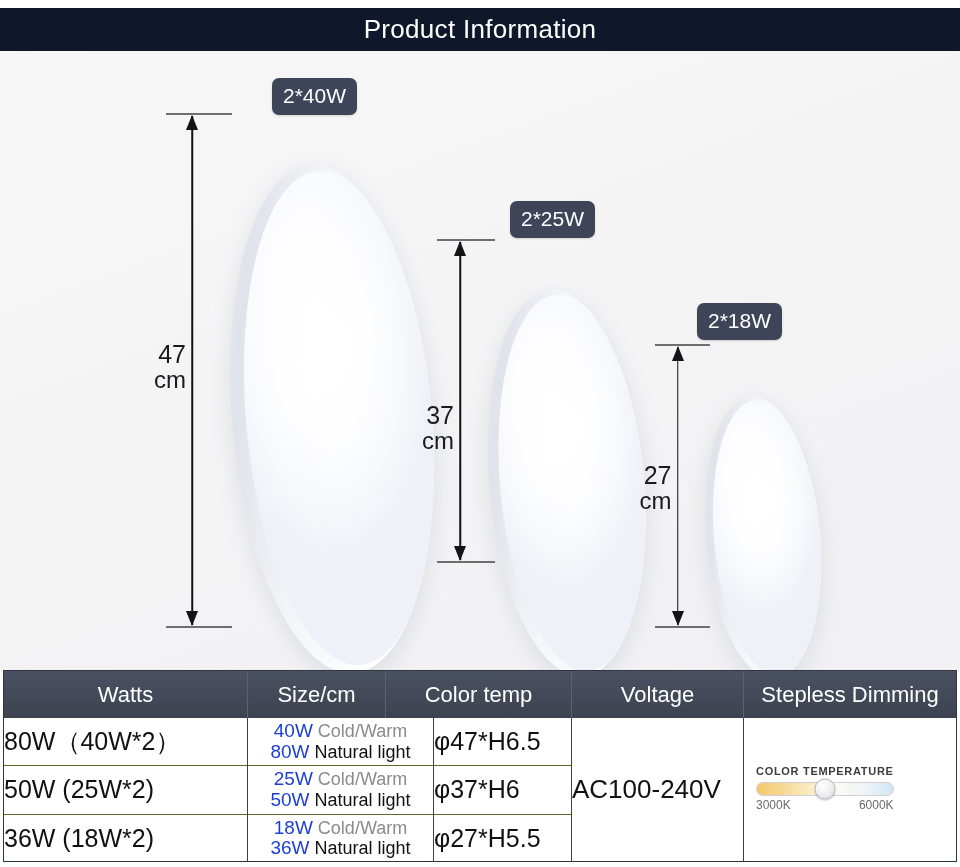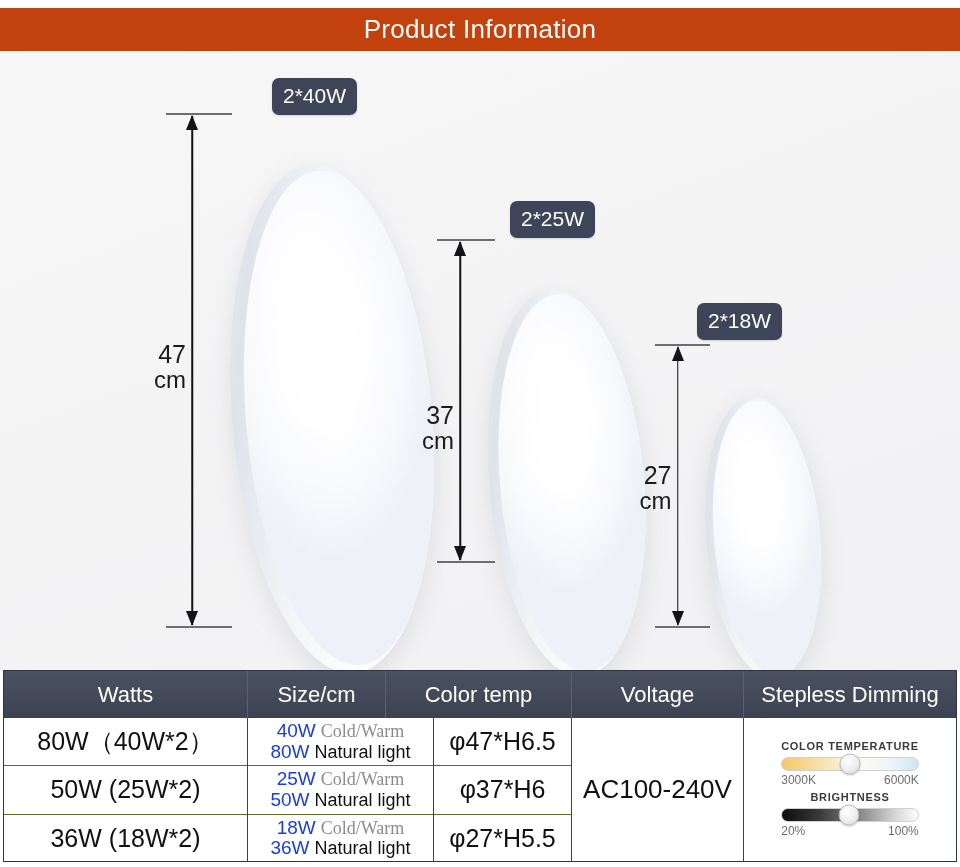--- a/index.html
+++ b/index.html
@@ -4,21 +4,21 @@
 <style>
   html,body{margin:0;padding:0;background:#ffffff;}
   body{
     width:960px;height:867px;overflow:hidden;position:relative;
     font-family:"Liberation Sans","DejaVu Sans",sans-serif;
     background:#ffffff;
   }
   
   #header-bar{
     position:absolute;left:0;top:8px;width:960px;height:43px;
-    background:#c2410c;display:flex;align-items:center;justify-content:center;
+    background:#0f172a;display:flex;align-items:center;justify-content:center;
   }
   #header-title{
     color:#ffffff;font-size:26px;letter-spacing:.3px;font-weight:400;
   }
   
   #stage{
     position:absolute;left:0;top:51px;width:960px;height:619px;
     background:linear-gradient(160deg,#f7f7f8 0%,#f4f4f5 45%,#f1f1f3 100%);
     overflow:hidden;
   }
@@ -69,28 +69,28 @@
   #thead{display:flex;height:47px;background:linear-gradient(180deg,#4a5161 0%,#3c4250 100%);}
   #thead .th{
     color:#fff;font-size:22px;display:flex;align-items:center;justify-content:center;
     box-sizing:border-box;border-right:1px solid #5b6272;
   }
   #thead .th:last-child{border-right:none;}
   #tbody{display:flex;height:144px;}
   .col{box-sizing:border-box;border-right:1px solid #3a4150;display:flex;flex-direction:column;}
   .col:last-child{border-right:none;}
   .cw{width:244px}.cc{width:186px}.cs{width:138px}.cv{width:172px}.cd{width:212px}
-  .cell{flex:1;display:flex;align-items:center;justify-content:center;border-bottom:1px solid #5d6b2d;box-sizing:border-box;}
+  .cell{flex:1;display:flex;align-items:center;border-bottom:1px solid #5d6b2d;box-sizing:border-box;}
   .cell:last-child{border-bottom:none;}
   .watt-txt{font-size:25px;color:#111;white-space:nowrap;}
   .size-txt{font-size:25px;color:#111;white-space:nowrap;}
   .ct-cell{flex-direction:column;align-items:center;justify-content:center;line-height:1.08;}
   .ct-line{display:flex;align-items:baseline;white-space:nowrap;}
   .ct-w{color:#1b3fd6;font-size:19px;margin-right:5px;}
-  .ct-a{color:#8b8b8f;font-size:18px;font-family:Liberation Serif, serif;}
+  .ct-a{color:#8b8b8f;font-size:18px;}
   .ct-b{color:#111;font-size:18px;}
   .volt-cell{font-size:26px;color:#111;text-align:center;line-height:1.35;white-space:nowrap;}
   
   #dim-panel{padding:7px 12px 6px;display:flex;flex-direction:column;justify-content:center;height:100%;box-sizing:border-box;}
   .sl-title{font-size:11px;letter-spacing:.7px;color:#3b3b3e;text-align:center;font-weight:bold;margin-bottom:5px;}
   .sl-track{position:relative;height:14px;border-radius:7px;border:1px solid #cfcfd4;box-sizing:border-box;}
   .sl-track.ct{background:linear-gradient(90deg,#f3c86a 0%,#f6d489 14%,#fbeecb 42%,#fdfaf2 58%,#eef4f8 80%,#cfe6f2 100%);}
   .sl-track.br{background:linear-gradient(90deg,#0c0c0c 0%,#3a3a3a 28%,#8a8a8a 58%,#d2d2d2 82%,#ffffff 100%);}
   .sl-knob{position:absolute;top:50%;width:19px;height:19px;border-radius:50%;
     background:radial-gradient(circle at 38% 32%,#ffffff 0%,#ededf0 55%,#d5d5da 100%);
@@ -249,28 +249,18 @@
           <div class="sl-group">
             <div class="sl-title">COLOR TEMPERATURE</div>
             <div class="sl-track ct">
               <div class="sl-knob" style="left:50%;"></div>
             </div>
             <div class="sl-ends">
               <span>3000K</span>
               <span>6000K</span>
             </div>
           </div>
-          <div class="sl-group">
-            <div class="sl-title">BRIGHTNESS</div>
-            <div class="sl-track br">
-              <div class="sl-knob" style="left:49%;"></div>
-            </div>
-            <div class="sl-ends">
-              <span>20%</span>
-              <span>100%</span>
-            </div>
-          </div>
         </div>
       </div>
     </div>
 
   </div>
 </div>
 
 </body></html>

